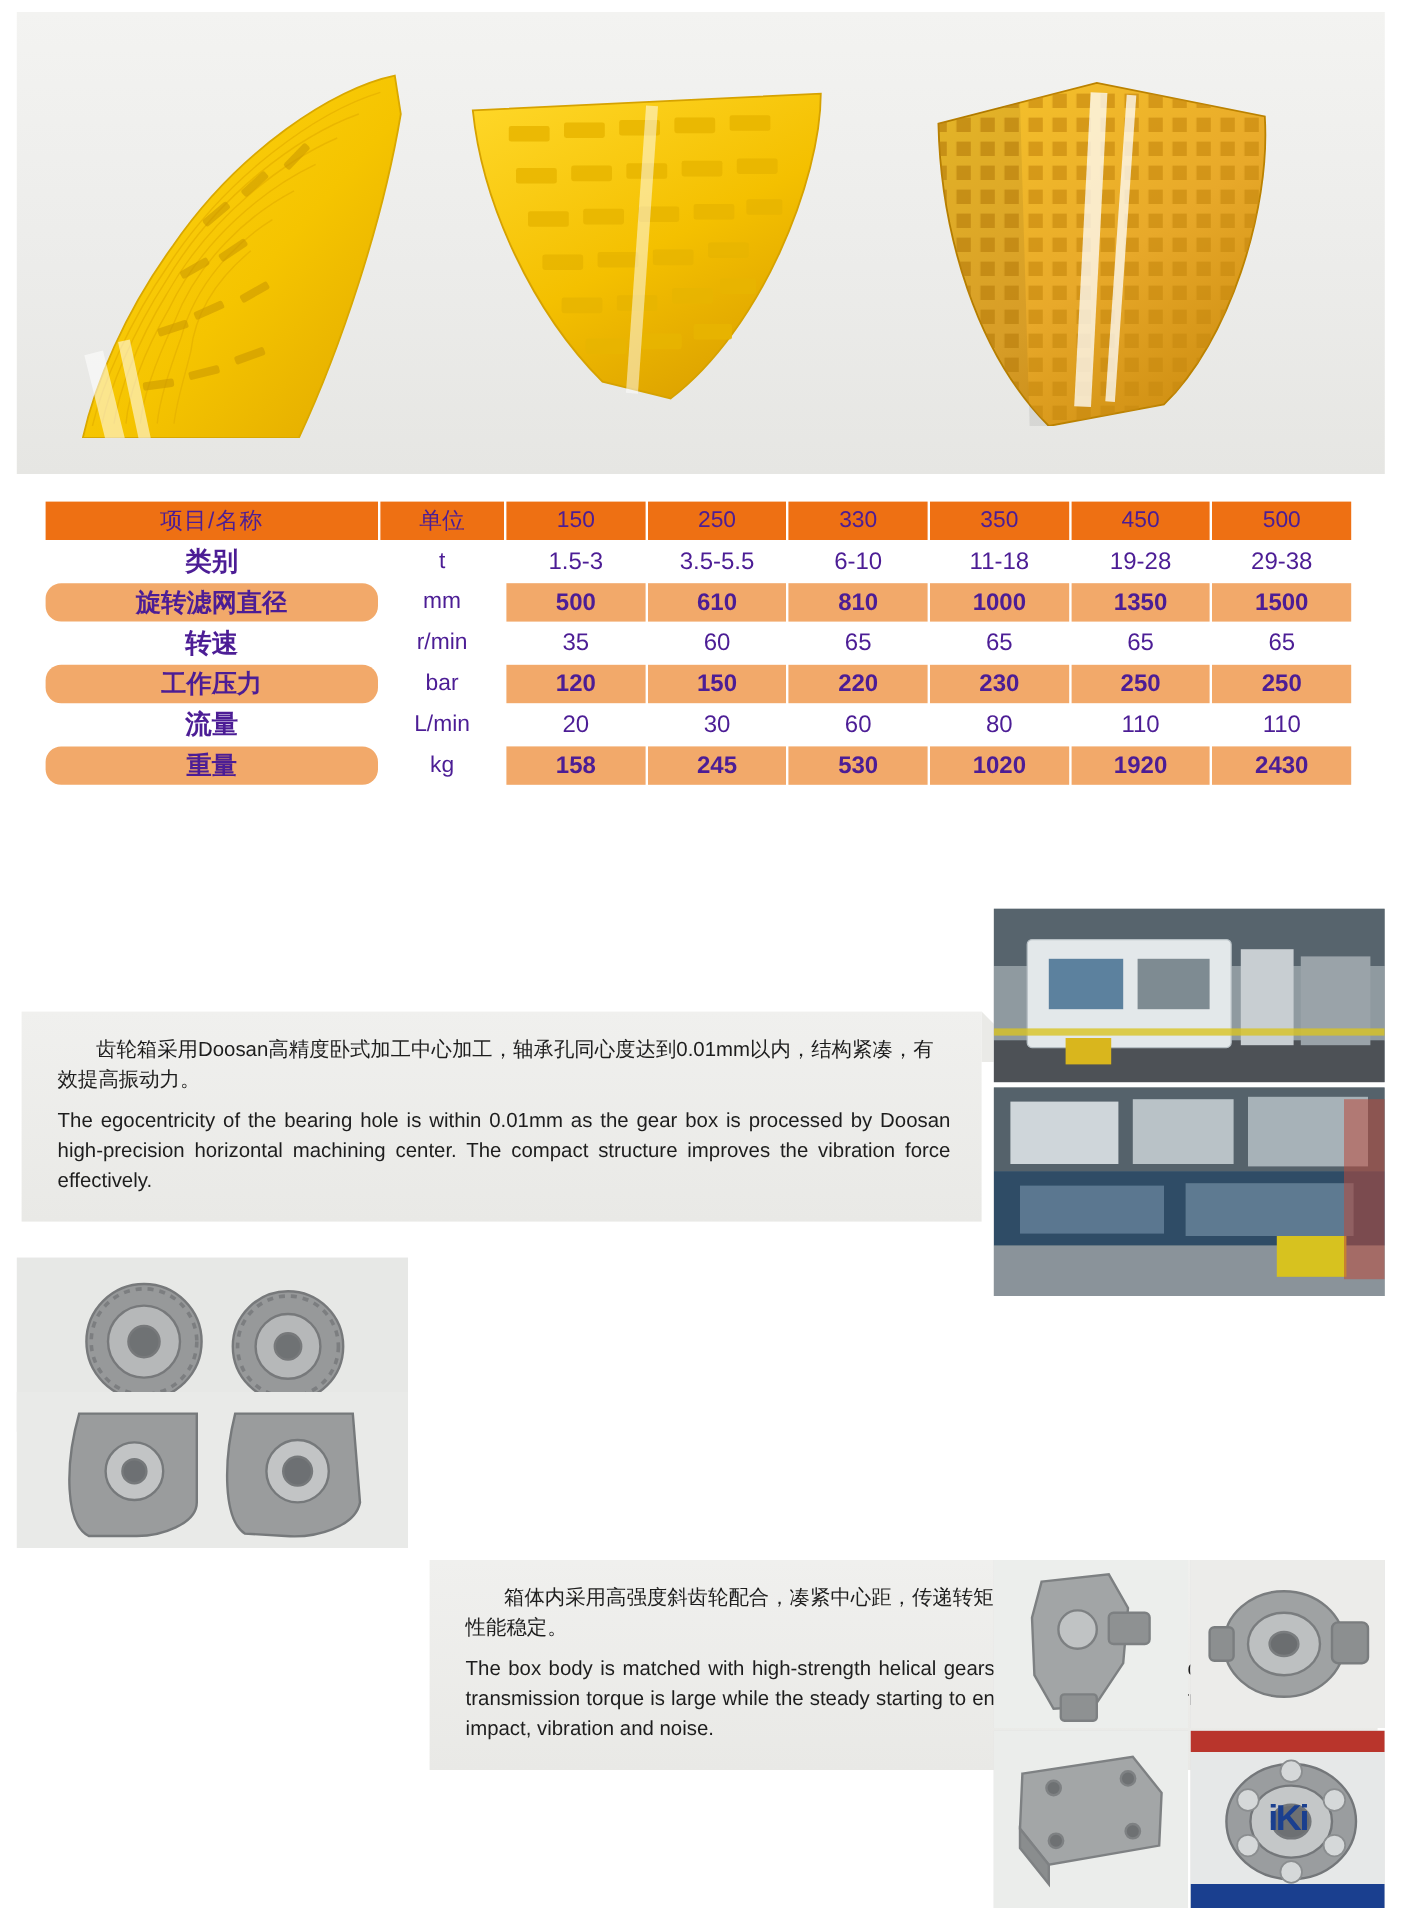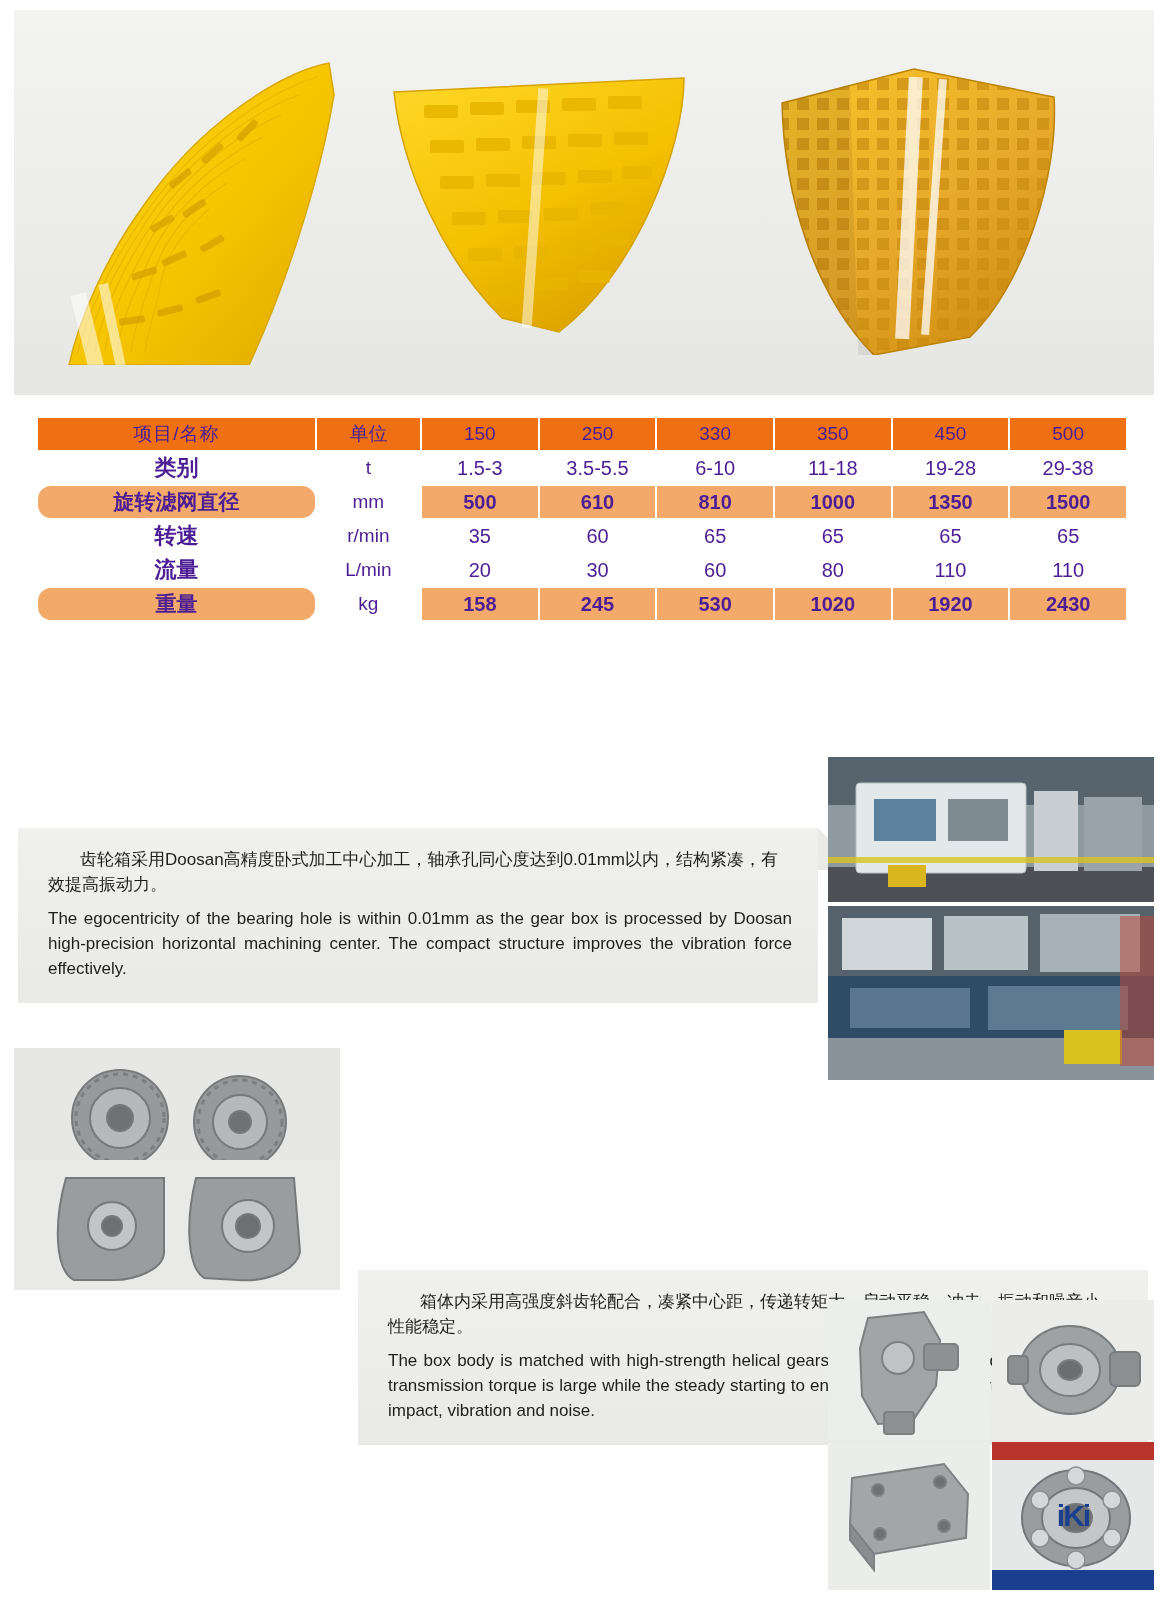--- a/index.html
+++ b/index.html
@@ -112,20 +112,21 @@
   .row-tinted td.unit-cell { background: #ffffff; }
 
   
   .feature {
     position: absolute;
   }
   .feat-text {
     background: linear-gradient(180deg,#f0f0ee 0%, #e9e9e6 100%);
     position: relative;
     padding: 20px 26px 22px 30px;
+    margin-top: 15px;
   }
   .feat-text p {
     margin: 0 0 10px 0;
     font-size: 17px;
     line-height: 1.45;
     color: #1d1d1d;
   }
   .feat-text p:last-child { margin-bottom: 0; }
   .feat-cn { text-indent: 32px; }
   .feat-en { text-align: justify; }
@@ -336,20 +337,30 @@
         <tr class="row-plain">
           <td class="name-cell">转速</td>
           <td class="unit-cell">r/min</td>
           <td class="val-cell">35</td>
           <td class="val-cell">60</td>
           <td class="val-cell">65</td>
           <td class="val-cell">65</td>
           <td class="val-cell">65</td>
           <td class="val-cell">65</td>
         </tr>
+        <tr class="row-tinted">
+          <td class="name-cell">工作压力</td>
+          <td class="unit-cell">bar</td>
+          <td class="val-cell">120</td>
+          <td class="val-cell">150</td>
+          <td class="val-cell">220</td>
+          <td class="val-cell">230</td>
+          <td class="val-cell">250</td>
+          <td class="val-cell">250</td>
+        </tr>
         <tr class="row-plain">
           <td class="name-cell">流量</td>
           <td class="unit-cell">L/min</td>
           <td class="val-cell">20</td>
           <td class="val-cell">30</td>
           <td class="val-cell">60</td>
           <td class="val-cell">80</td>
           <td class="val-cell">110</td>
           <td class="val-cell">110</td>
         </tr>

